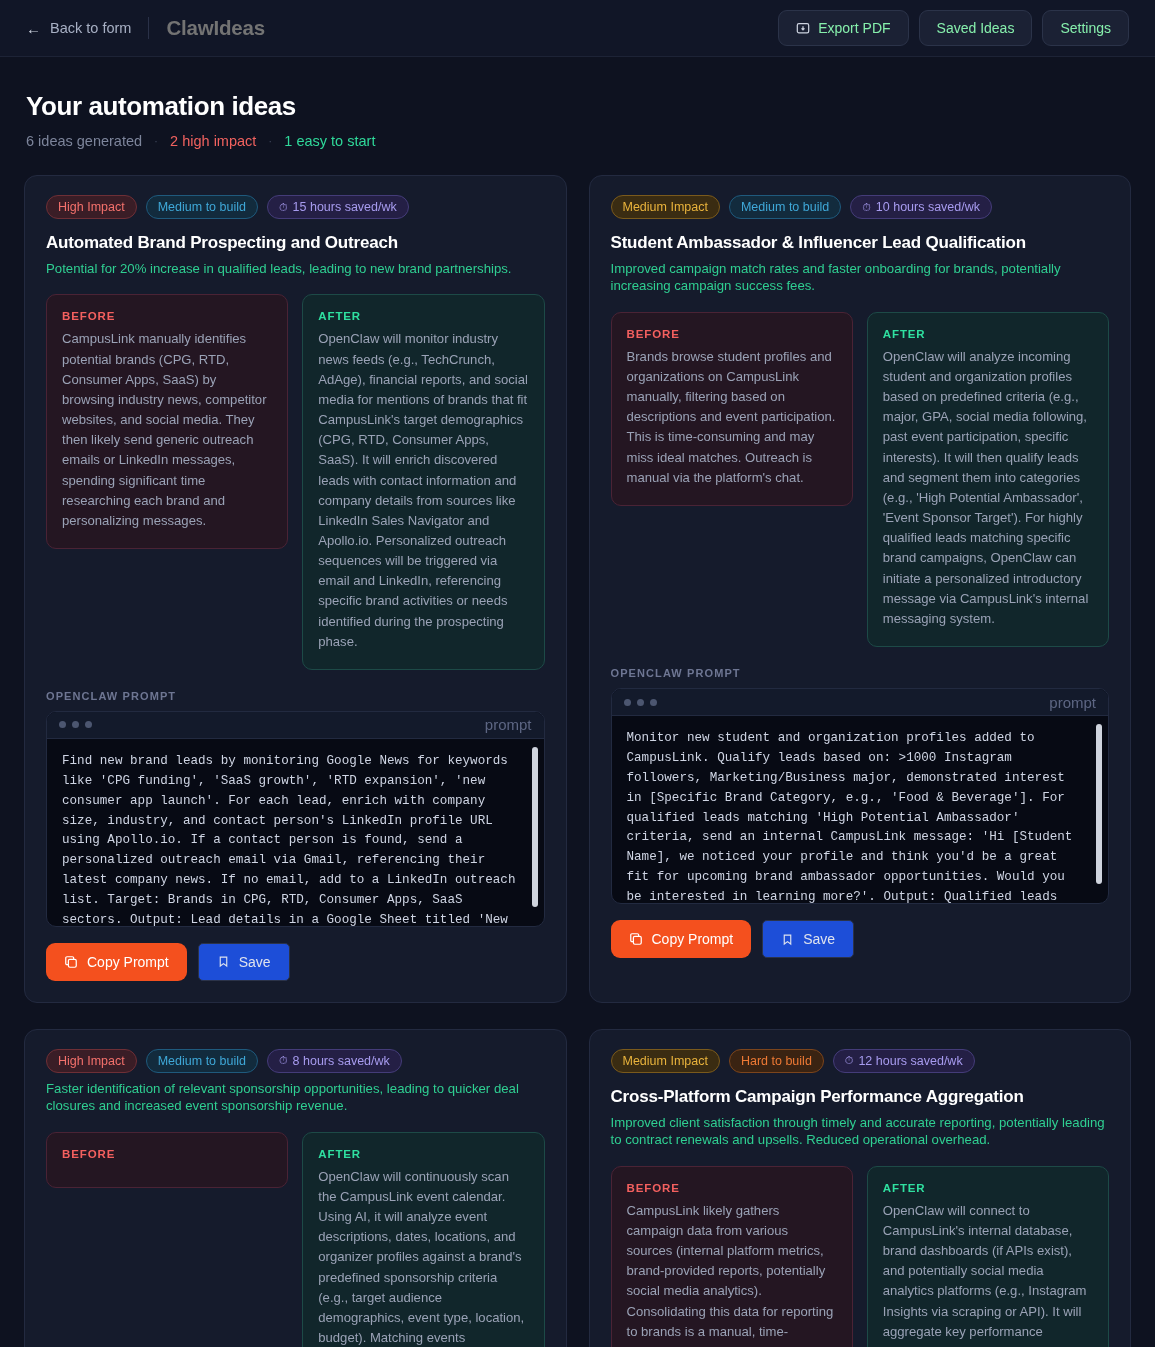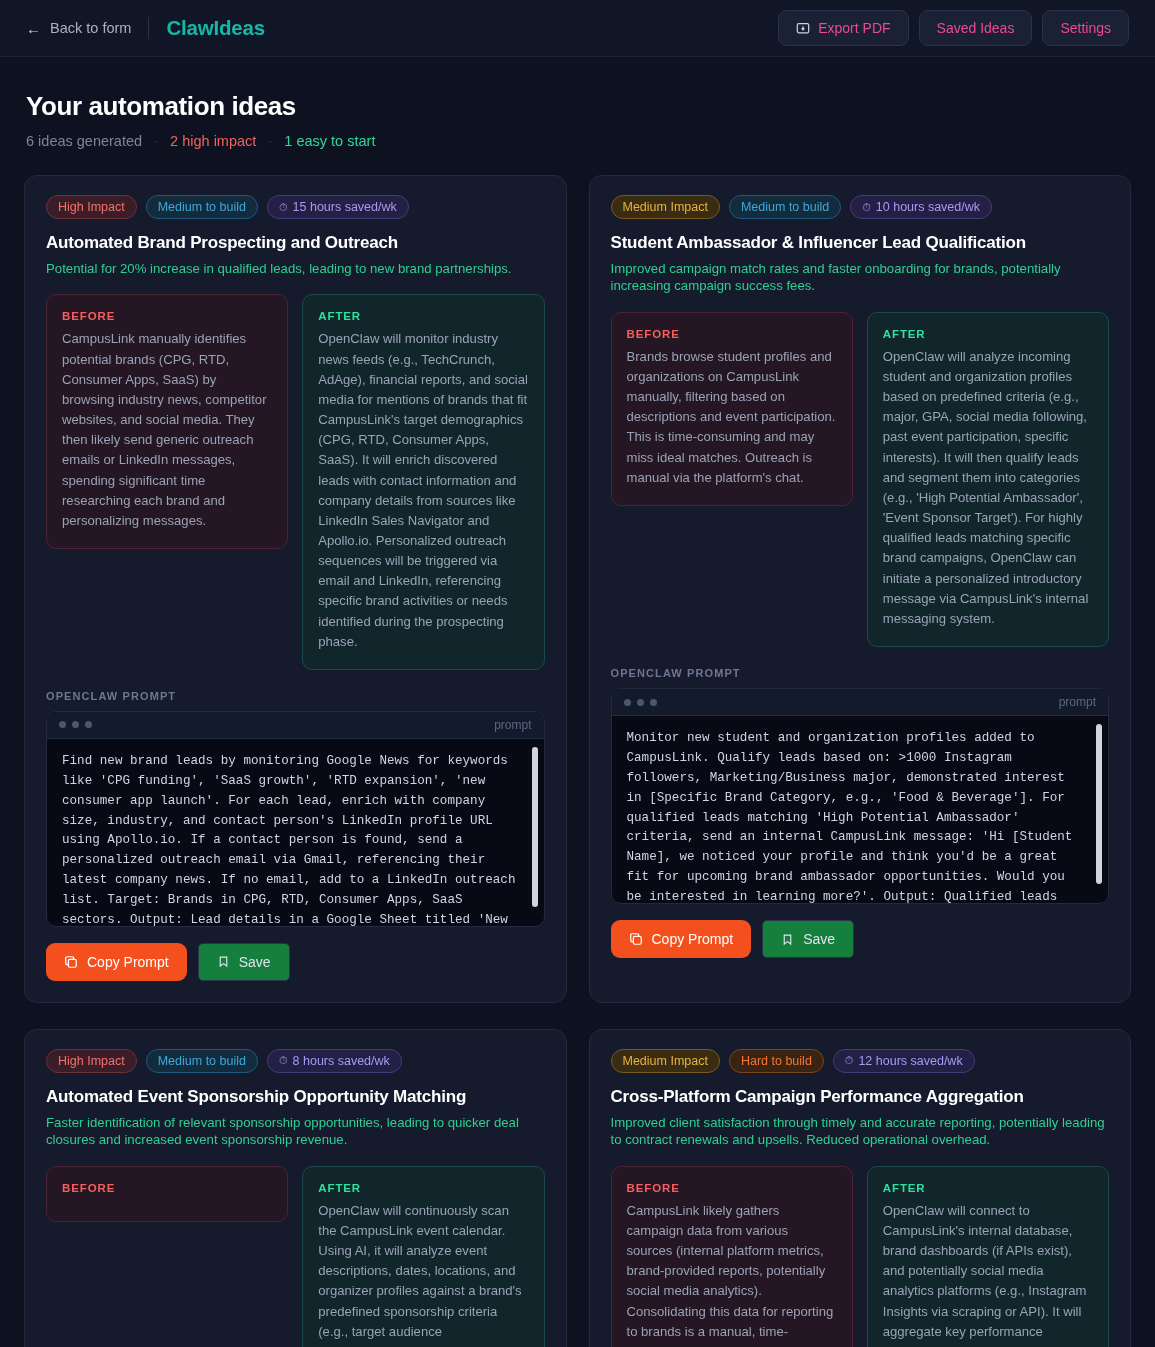--- a/index.html
+++ b/index.html
@@ -27,35 +27,35 @@
     gap: 9px;
     color: #a8b0c4;
     font-size: 14.5px;
     cursor: pointer;
   }
   .back-arrow { font-size: 15px; color: #cdd3e0; line-height: 1; }
   .divider-v {
     width: 1px; height: 22px; background: #2a3148; margin: 0 17px;
   }
   .brand {
-    color: #14b8a6;
+    color: #737373;
     font-size: 20.5px;
     font-weight: bold;
     letter-spacing: -0.2px;
   }
   .topbar-actions {
     margin-left: auto;
     display: flex;
     align-items: center;
     gap: 10px;
   }
   .tb-btn {
     background: #1b2134;
     border: 1px solid #2b3349;
-    color: #ec4899;
+    color: #86efac;
     font-size: 14px;
     padding: 9px 17px;
     border-radius: 9px;
     display: flex;
     align-items: center;
     gap: 8px;
     cursor: pointer;
     font-family: "Liberation Sans", sans-serif;
   }
 
@@ -173,21 +173,21 @@
     border-bottom: 1px solid #222a40;
     height: 27px;
     display: flex;
     align-items: center;
     padding: 0 12px;
   }
   .dots { display: flex; gap: 6px; }
   .dot { width: 7px; height: 7px; border-radius: 50%; background: #4c5670; }
   .term-tag {
     margin-left: auto;
-    font-size: 12px;
+    font-size: 15px;
     color: #5d6683;
     font-family: "Liberation Sans", sans-serif;
   }
   .term-body {
     position: relative;
     height: 187px;
     overflow: hidden;
     padding: 13px 22px 0 15px;
   }
   .term-text {
@@ -220,21 +220,21 @@
     font-size: 14px;
     padding: 10px 18px;
     border-radius: 9px;
     display: inline-flex;
     align-items: center;
     gap: 9px;
     cursor: pointer;
     font-family: "Liberation Sans", sans-serif;
   }
   .btn-save {
-    background: #15803d;
+    background: #1d4ed8;
     color: #dfe3ee;
     border: 1px solid #2b3349;
     font-size: 14px;
     padding: 10px 18px;
     border-radius: 5px;
     display: inline-flex;
     align-items: center;
     gap: 9px;
     cursor: pointer;
     font-family: "Liberation Sans", sans-serif;
@@ -416,21 +416,20 @@
   <div class="card">
     <div class="card-head">
       <div class="badges">
         <span class="badge badge-high">High Impact</span>
         <span class="badge badge-medium-build">Medium to build</span>
         <span class="badge badge-hours">
           <span class="clock">⏱</span>
           <span>8 hours saved/wk</span>
         </span>
       </div>
-      <div class="card-title">Automated Event Sponsorship Opportunity Matching</div>
       <div class="card-impact">Faster identification of relevant sponsorship opportunities, leading to quicker deal closures and increased event sponsorship revenue.</div>
     </div>
     <div class="ba-wrap">
       <div class="ba-box ba-before">
         <div class="ba-label lbl-before">BEFORE</div>
       </div>
       <div class="ba-box ba-after">
         <div class="ba-label lbl-after">AFTER</div>
         <div class="ba-text">OpenClaw will continuously scan the CampusLink event calendar. Using AI, it will analyze event descriptions, dates, locations, and organizer profiles against a brand's predefined sponsorship criteria (e.g., target audience demographics, event type, location, budget). Matching events</div>
       </div>

